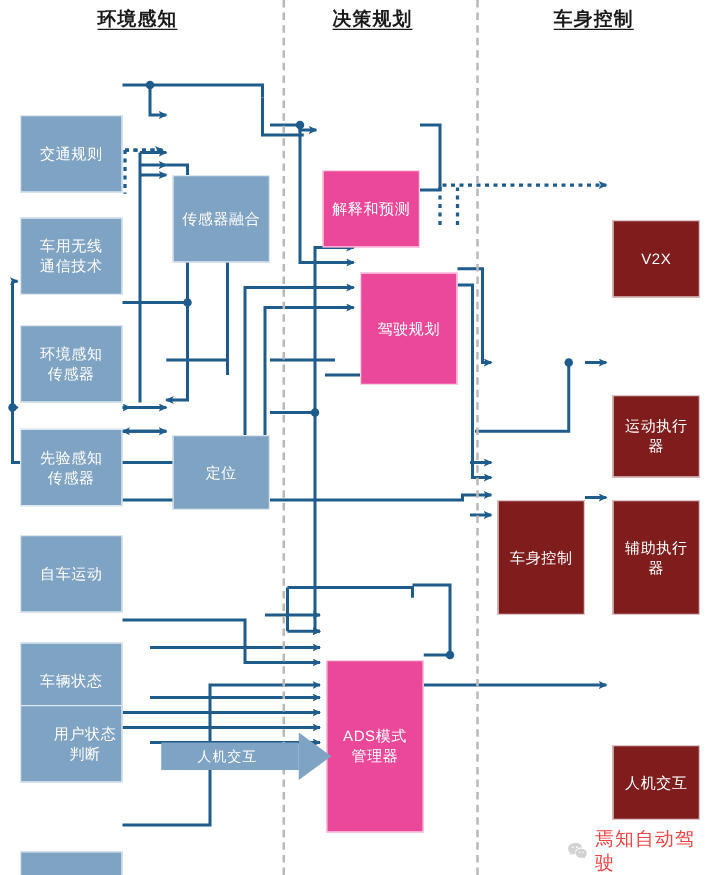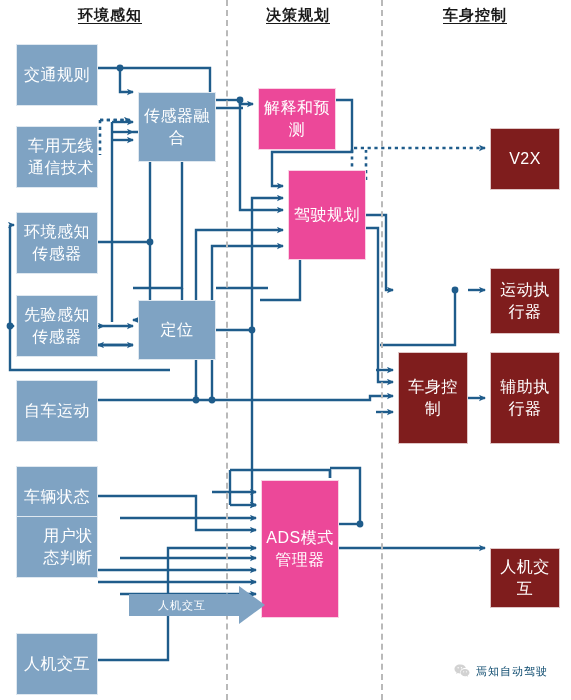--- a/index.html
+++ b/index.html
@@ -35,24 +35,25 @@
   }
   
   .node{
     position:absolute;
     box-sizing:border-box;
     display:flex;
     align-items:center;
     justify-content:center;
     text-align:center;
     color:#ffffff;
-    font-size:16px;
+    font-size:12px;
     line-height:1.35;
     letter-spacing:.5px;
     border:1px solid rgba(255,255,255,.75);
+    margin-top:48px;
   }
   .node.light{ background:#7fa3c3; }
   .node.mid  { background:#ec4899; }
   .node.dark { background:#7f1d1d; }
   .node span{ display:block; padding:0 3px; }
 
   
   #wires{
     position:absolute;
     left:0;top:0;
@@ -82,22 +83,22 @@
     border-top:19px solid transparent;
     border-bottom:19px solid transparent;
     border-left:26px solid #7fa3c3;
   }
   
   .watermark{
     position:absolute;
     display:flex;
     align-items:center;
     gap:5px;
-    color:#0c4a6e;
-    font-size:11px;
+    color:#ef4444;
+    font-size:15px;
     letter-spacing:1px;
     user-select:none;
   }
   .watermark .wm-icon{
     width:18px;height:18px;
     display:inline-block;
   }
 </style>
 </head>
 <body>
@@ -212,21 +213,21 @@
   <div class="col-header" style="left:78px;top:6px;">环境感知</div>
   <div class="col-header" style="left:266px;top:6px;">决策规划</div>
   <div class="col-header" style="left:443px;top:6px;">车身控制</div>
 
   <div class="divider" style="left:226px;height:700px;"></div>
   <div class="divider" style="left:381px;height:700px;"></div>
 
   <div class="node light" style="left:16px;top:44px;width:82px;height:62px;">
     <span>交通规则</span>
   </div>
-  <div class="node light" style="left:16px;top:126px;width:82px;height:62px;justify-content:flex-end;">
+  <div class="node light" style="left:16px;top:126px;width:82px;height:62px;">
     <span>车用无线<br>通信技术</span>
   </div>
   <div class="node light" style="left:16px;top:212px;width:82px;height:62px;">
     <span>环境感知<br>传感器</span>
   </div>
   <div class="node light" style="left:16px;top:295px;width:82px;height:62px;">
     <span>先验感知<br>传感器</span>
   </div>
   <div class="node light" style="left:16px;top:380px;width:82px;height:62px;">
     <span>自车运动</span>

